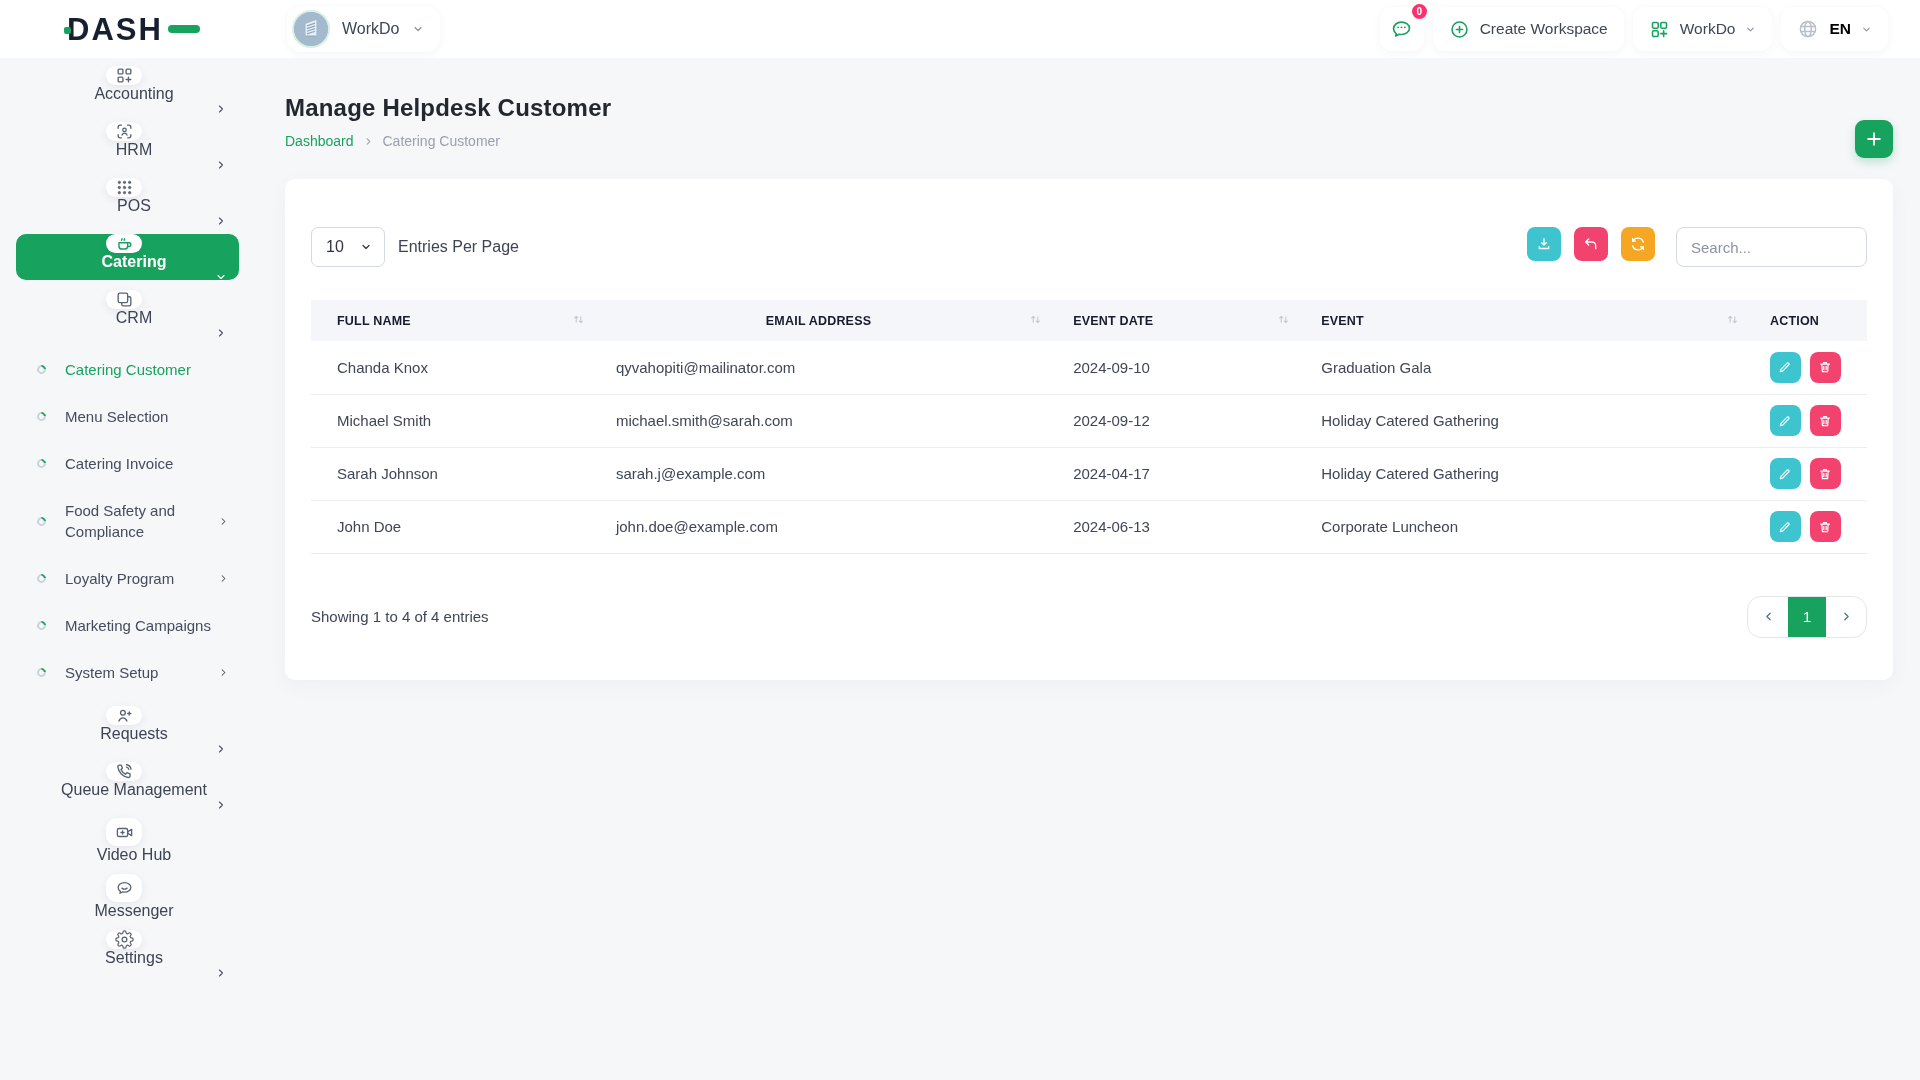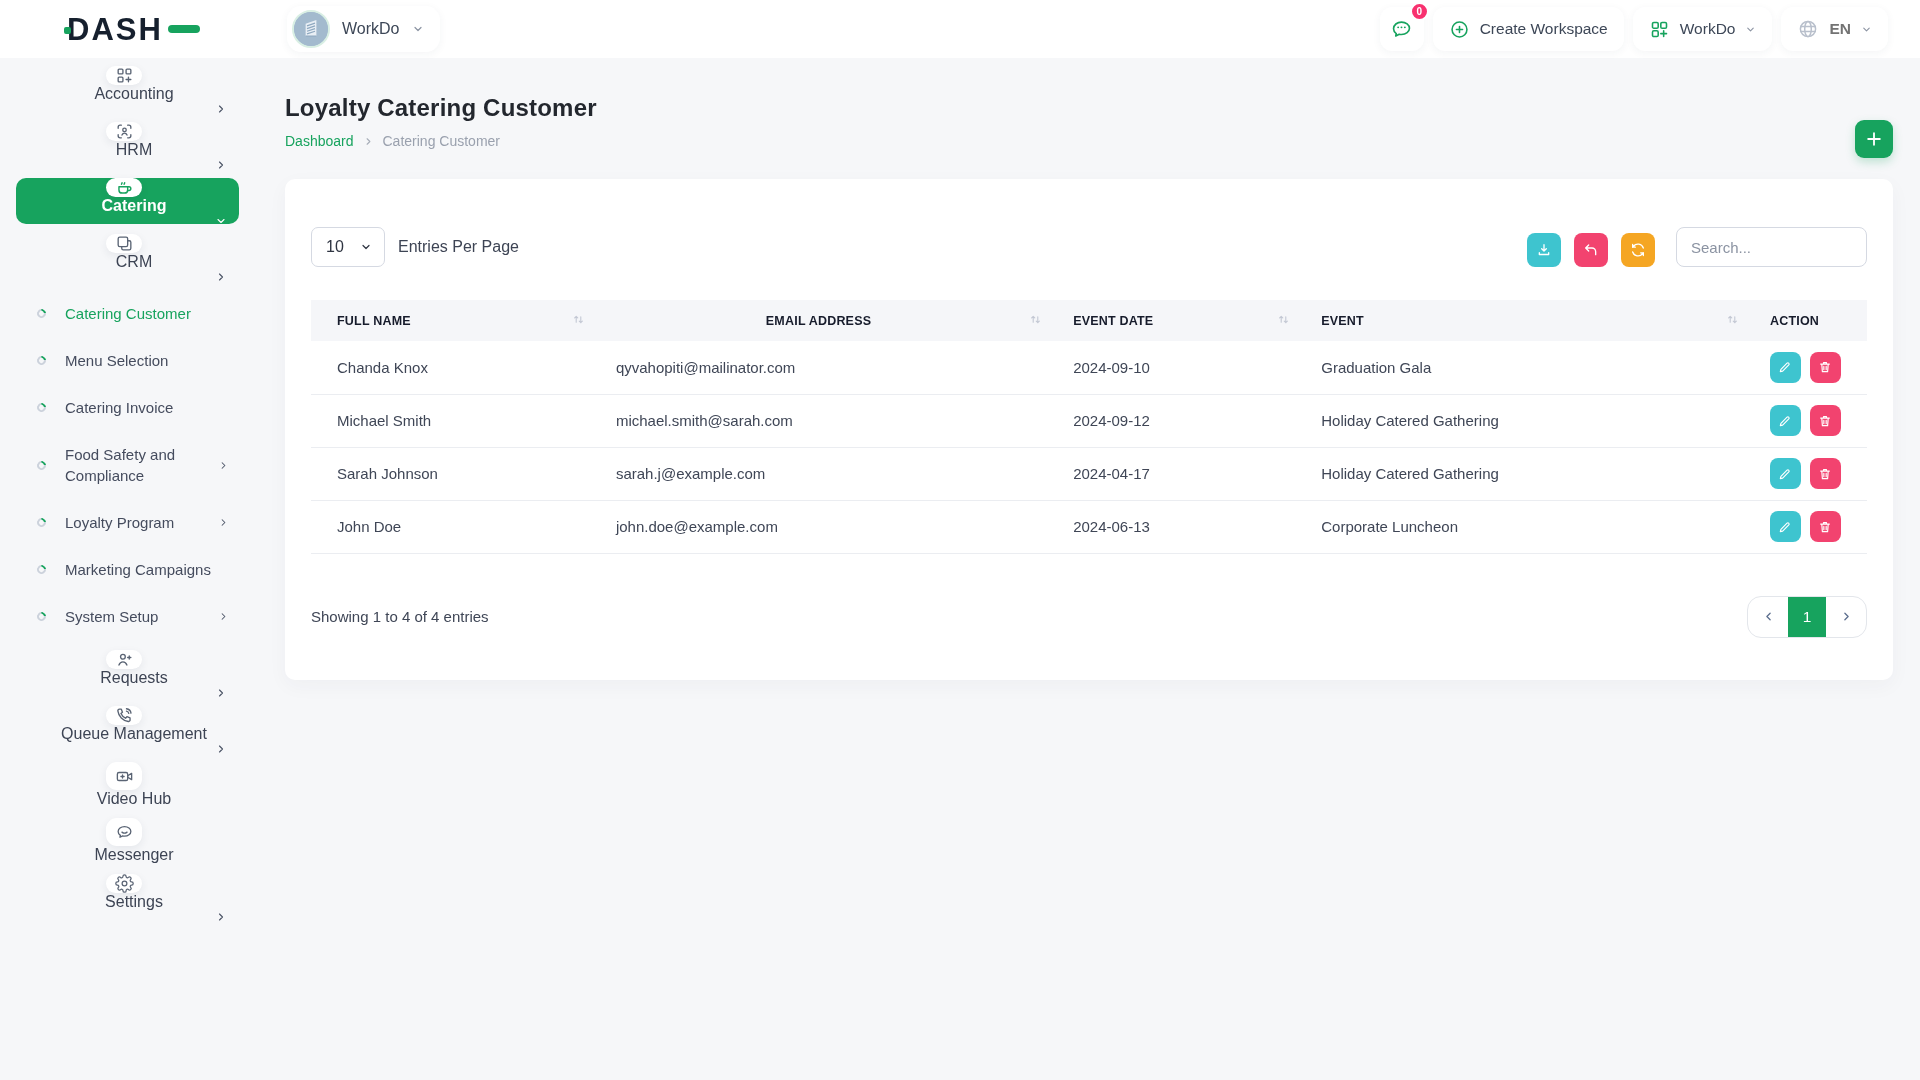--- a/index.html
+++ b/index.html
@@ -50,21 +50,21 @@
     position: absolute; top: -5px; right: -5px; min-width: 19px; height: 19px;
     border-radius: 50%; background: #f8316f; color: #fff; font-size: 10px; font-weight: 700;
     display: flex; align-items: center; justify-content: center; border: 2px solid #fff;
   }
   .bar-pill {
     height: 44px; background: #fff; border: none; border-radius: 12px;
     display: flex; align-items: center; gap: 10px; padding: 0 16px;
     box-shadow: 0 2px 8px rgba(40,54,74,.05); cursor: pointer;
     font-family: inherit; font-size: 15.5px; font-weight: 500; color: #3d4757;
   }
-  .lang-label { color: #737373; font-weight: 600; }
+  .lang-label { color: #000000; font-weight: 600; }
 
   
   .sidebar {
     position: fixed; top: 58px; left: 0; bottom: 0; width: 255px;
     padding: 8px 0 0 16px; z-index: 10;
   }
   .nav { list-style: none; padding-right: 16px; }
   .nav-item {
     position: relative; display: flex; align-items: center;
     height: 46px; margin-bottom: 10px; border-radius: 10px;
@@ -121,21 +121,21 @@
     padding: 48px 26px 42px;
   }
 
   .toolbar { display: flex; align-items: center; }
   .entries-select {
     width: 74px; height: 40px; border: 1px solid #d5d9e2; border-radius: 7px;
     background: #fff; display: flex; align-items: center; justify-content: space-between;
     padding: 0 12px 0 14px; cursor: pointer; font-size: 16px; color: #2f3542;
   }
   .entries-label { margin-left: 13px; font-size: 16px; color: #3d4454; }
-  .toolbar-right { margin-left: auto; display: flex; align-items: flex-end; gap: 13px; }
+  .toolbar-right { margin-left: auto; display: flex; align-items: flex-start; gap: 13px; }
   .tool-btn {
     width: 34px; height: 34px; border: none; border-radius: 8px;
     display: flex; align-items: center; justify-content: center; cursor: pointer; color: #fff;
   }
   .tool-btn.teal { background: #3ec4cf; }
   .tool-btn.pink { background: #f2436f; }
   .tool-btn.orange { background: #f5a623; }
   .search-input {
     width: 191px; height: 40px; margin-left: 8px;
     border: 1px solid #d5d9e2; border-radius: 8px; padding: 0 14px;
@@ -297,20 +297,41 @@
         </svg>
       </span>
       <span class="nav-label">HRM</span>
       <span class="nav-chev">
         <svg width="12" height="12" viewBox="0 0 24 24" fill="none" stroke="currentColor" stroke-width="2.2" stroke-linecap="round" stroke-linejoin="round">
             <path d="M9 6l6 6-6 6"></path>
           </svg>
       </span>
     </li>
 
+    <li class="nav-item">
+      <span class="tile">
+        <svg width="19" height="19" viewBox="0 0 24 24" fill="#5a6474" stroke="none">
+          <circle cx="5.5" cy="5.5" r="1.5"></circle>
+            <circle cx="12" cy="5.5" r="1.5"></circle>
+            <circle cx="18.5" cy="5.5" r="1.5"></circle>
+          <circle cx="5.5" cy="12" r="1.5"></circle>
+            <circle cx="12" cy="12" r="1.5"></circle>
+            <circle cx="18.5" cy="12" r="1.5"></circle>
+          <circle cx="5.5" cy="18.5" r="1.5"></circle>
+            <circle cx="12" cy="18.5" r="1.5"></circle>
+            <circle cx="18.5" cy="18.5" r="1.5"></circle>
+        </svg>
+      </span>
+      <span class="nav-label">POS</span>
+      <span class="nav-chev">
+        <svg width="12" height="12" viewBox="0 0 24 24" fill="none" stroke="currentColor" stroke-width="2.2" stroke-linecap="round" stroke-linejoin="round">
+            <path d="M9 6l6 6-6 6"></path>
+          </svg>
+      </span>
+    </li>
 
     <li class="nav-item active">
       <span class="tile">
         <svg width="19" height="19" viewBox="0 0 24 24" fill="none" stroke-width="1.8" stroke-linecap="round" stroke-linejoin="round">
           <path d="M5 11h11v4a4 4 0 01-4 4H9a4 4 0 01-4-4v-4zM16 11h1.6a2.4 2.4 0 010 4.8H16"></path>
           <path d="M8.2 8c0-.9.7-.9.7-1.9M11.5 8c0-.9.7-.9.7-1.9"></path>
         </svg>
       </span>
       <span class="nav-label">Catering</span>
       <span class="nav-chev">
@@ -444,21 +465,21 @@
         <svg width="12" height="12" viewBox="0 0 24 24" fill="none" stroke="currentColor" stroke-width="2.2" stroke-linecap="round" stroke-linejoin="round">
             <path d="M9 6l6 6-6 6"></path>
           </svg>
       </span>
     </li>
   </ul>
 </aside>
 
 <main class="main">
   <div class="page-head">
-    <h1 class="page-title">Loyalty Catering Customer</h1>
+    <h1 class="page-title">Manage Helpdesk Customer</h1>
     <div class="breadcrumb">
       <span class="crumb-link">Dashboard</span>
       <span class="crumb-sep">
         <svg width="11" height="11" viewBox="0 0 24 24" fill="none" stroke="currentColor" stroke-width="2.4" stroke-linecap="round" stroke-linejoin="round">
             <path d="M9 6l6 6-6 6"></path>
           </svg>
       </span>
       <span class="crumb-current">Catering Customer</span>
     </div>
     <button class="add-btn">

